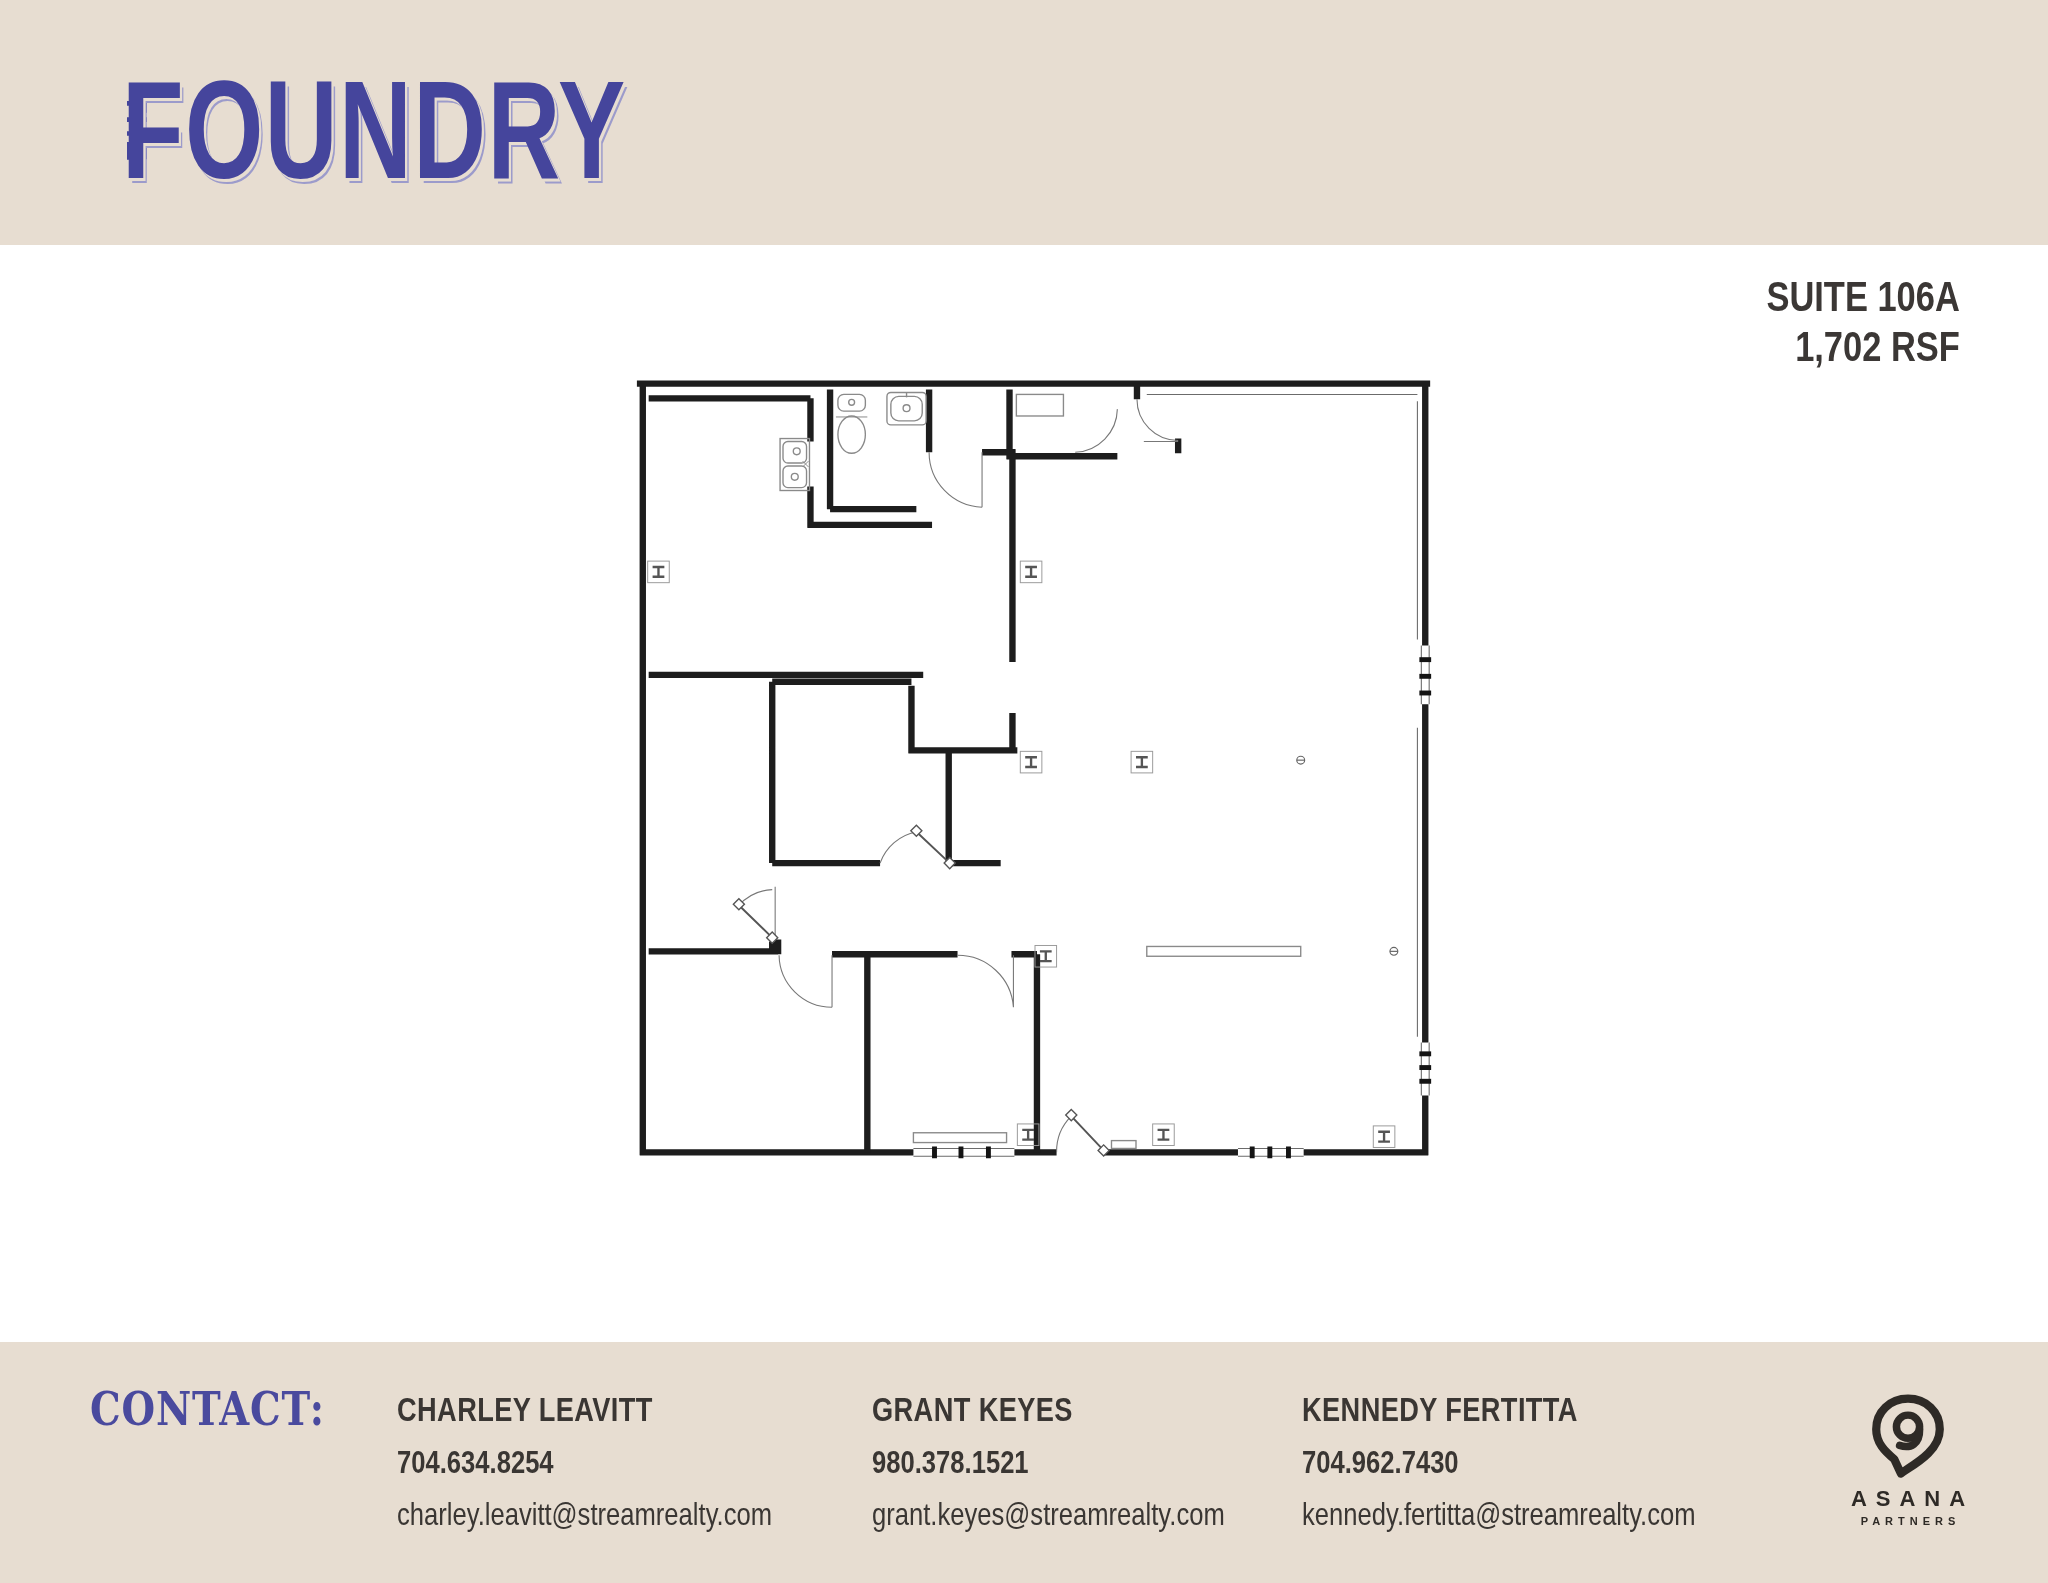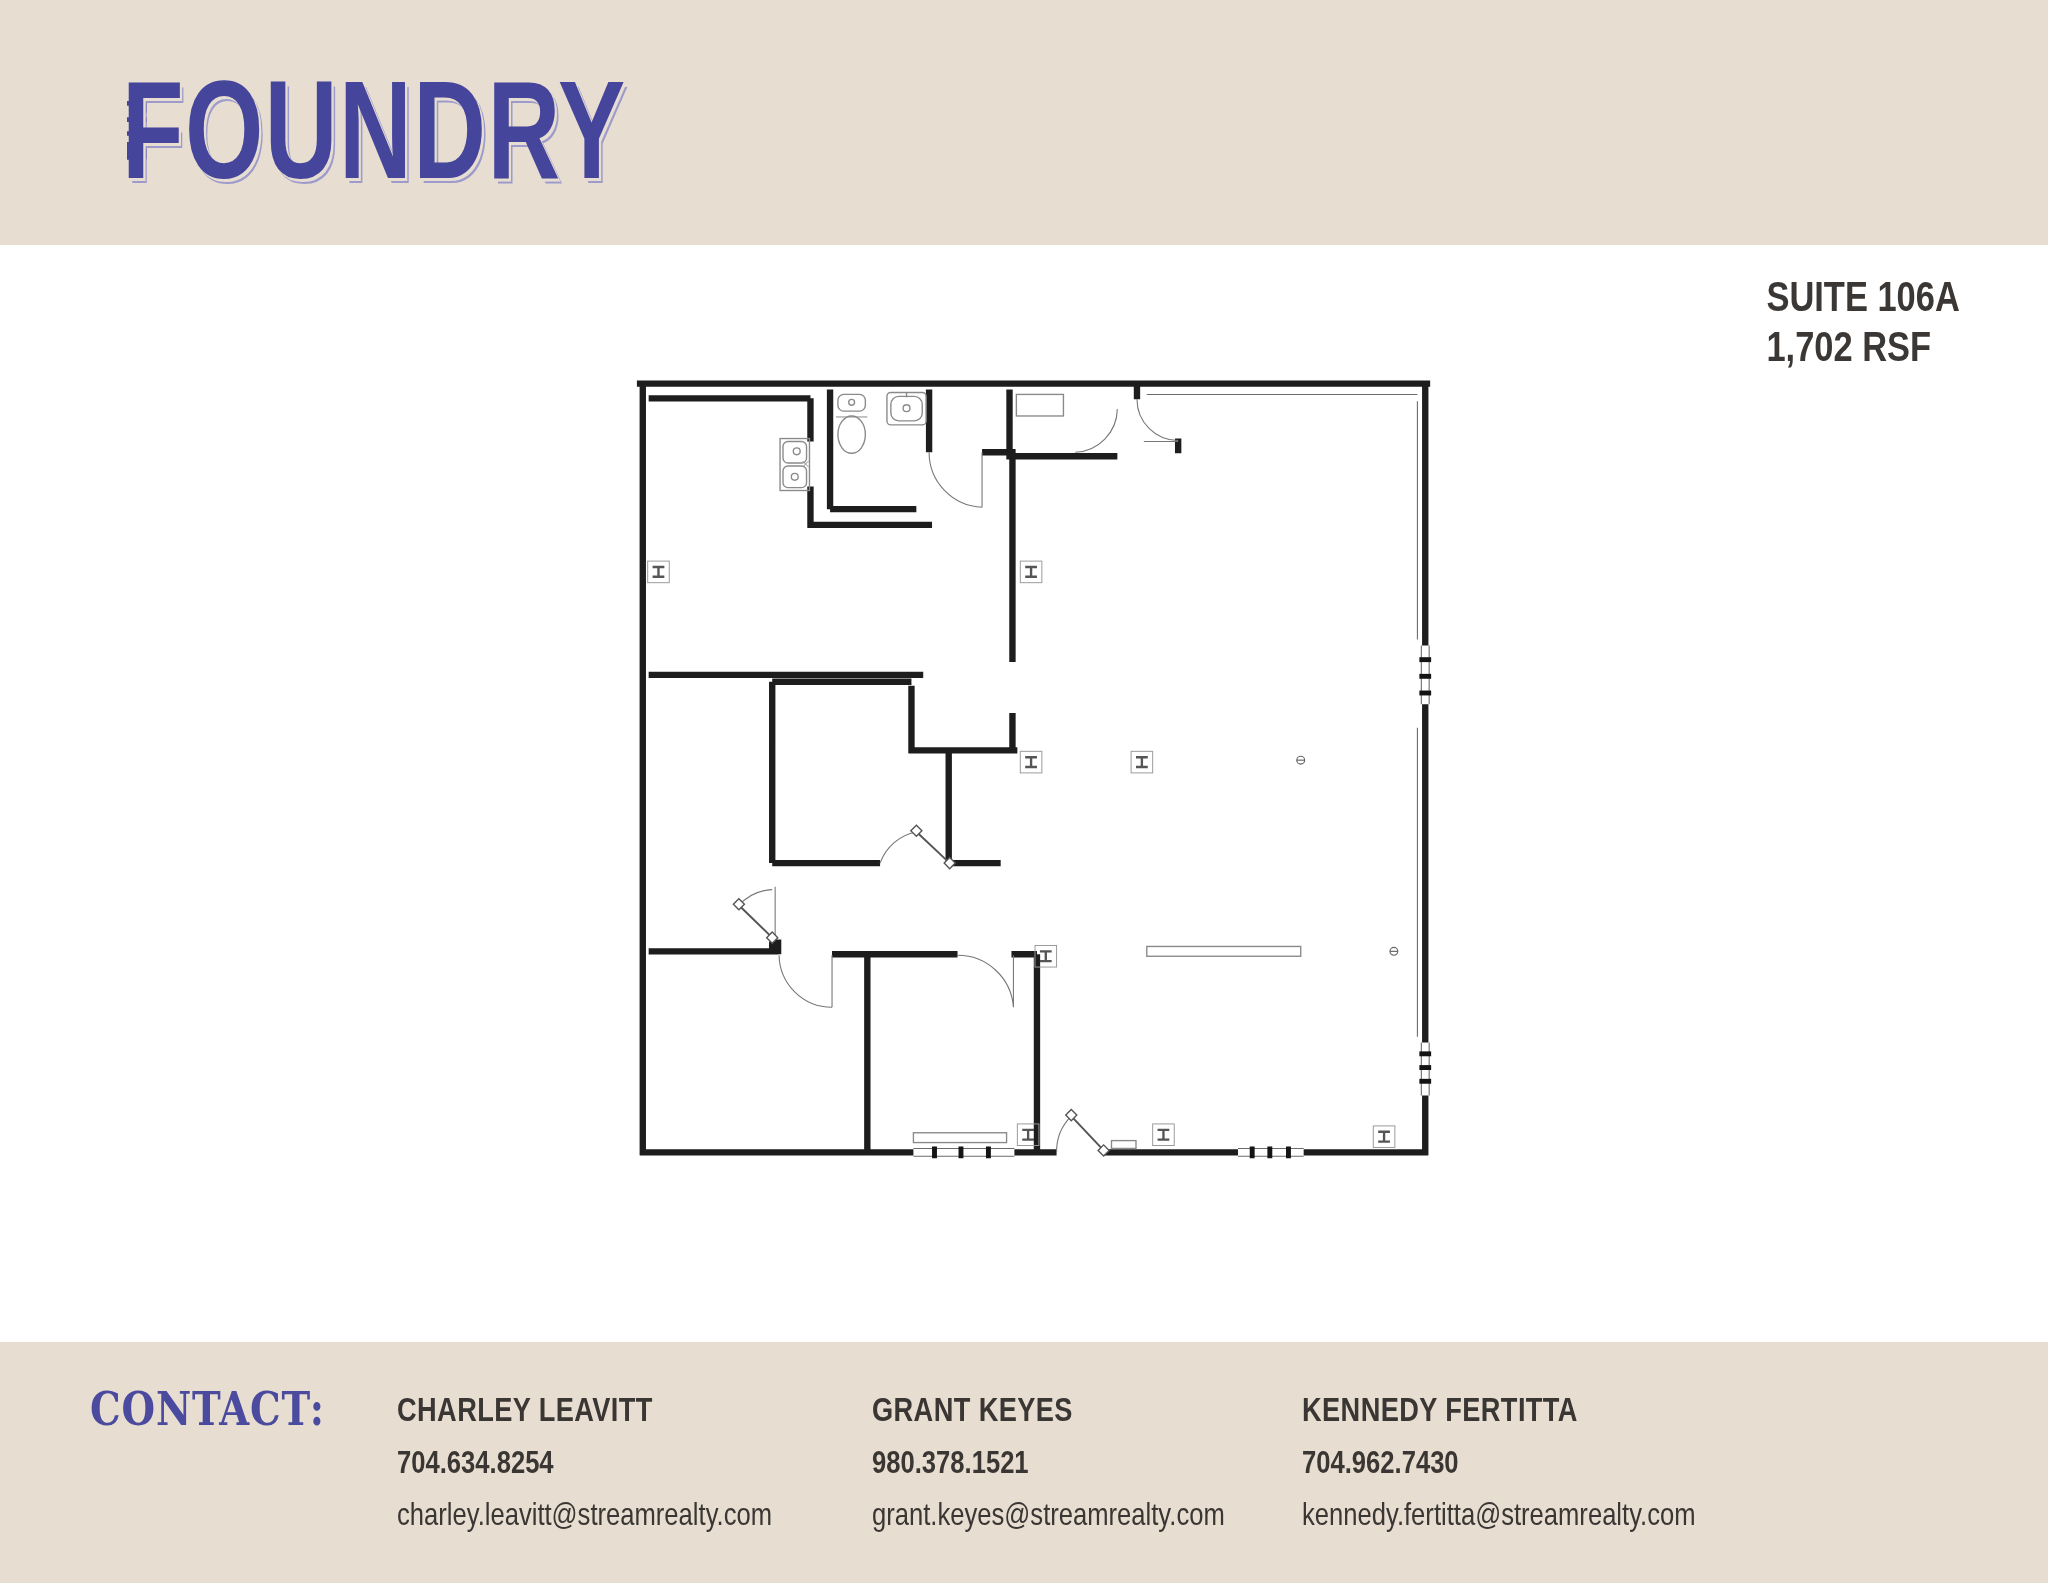--- a/index.html
+++ b/index.html
@@ -19,21 +19,21 @@
     width:86px;margin-right:-58px;margin-bottom:34px;
   }
   .logo-main{
     display:inline-block;font-size:140px;line-height:120px;font-weight:bold;
     color:#45459c;letter-spacing:2px;transform:scaleX(0.72);transform-origin:left bottom;
     text-shadow:3px 3px 0 #e7ddd1,5px 5px 0 #9c9bcb;
   }
 
   
   .suite{
-    position:absolute;right:88px;top:272px;color:#3b3735;
+    position:absolute;right:88px;top:272px;text-align:right;color:#3b3735;
   }
   .suite div{
     font-weight:bold;font-size:42px;line-height:50px;
     transform:scaleX(0.82);transform-origin:right center;letter-spacing:0px;
   }
 
   
   .plan{position:absolute;left:632px;top:368px;}
 
   
@@ -246,14 +246,23 @@
     <div class="b-name">GRANT KEYES</div>
     <div class="b-phone">980.378.1521</div>
     <div class="b-email">grant.keyes@streamrealty.com</div>
   </div>
   <div class="broker broker-3">
     <div class="b-name">KENNEDY FERTITTA</div>
     <div class="b-phone">704.962.7430</div>
     <div class="b-email">kennedy.fertitta@streamrealty.com</div>
   </div>
 
+  <div class="asana">
+    <svg width="78" height="86" viewBox="0 0 40 46" style="display:block;margin:0 auto;">
+      <path d="M20,2.5 C10.3,2.5 3,9.6 3,18.8 C3,26.2 7.6,30.6 12.6,34.8 L16.2,42.5 C20.5,39 37,31.5 37,18.8 C37,9.6 29.7,2.5 20,2.5 Z" fill="none" stroke="#2e2a26" stroke-width="4.4" stroke-linejoin="round"></path>
+      <circle cx="20" cy="17.5" r="6.2" fill="none" stroke="#2e2a26" stroke-width="4"></circle>
+      <path d="M26.2,19 C26.4,26.5 21.5,29.5 15.5,27.5" fill="none" stroke="#2e2a26" stroke-width="4" stroke-linecap="round"></path>
+    </svg>
+    <div class="asana-name">ASANA</div>
+    <div class="asana-sub">PARTNERS</div>
+  </div>
 
 </div>
 
 </body></html>

